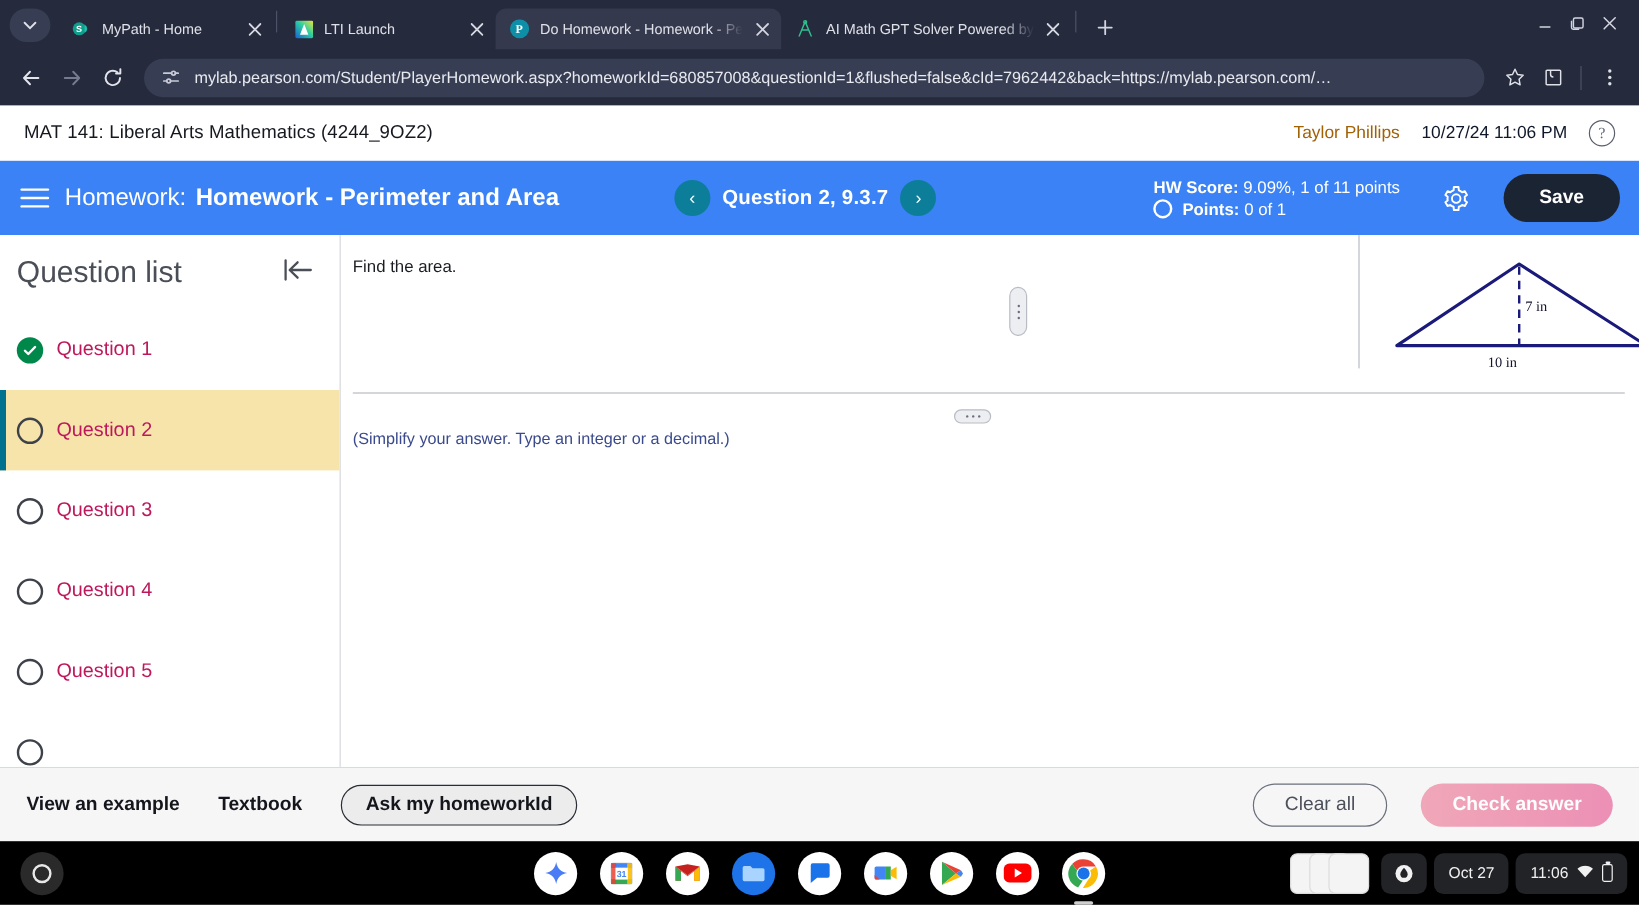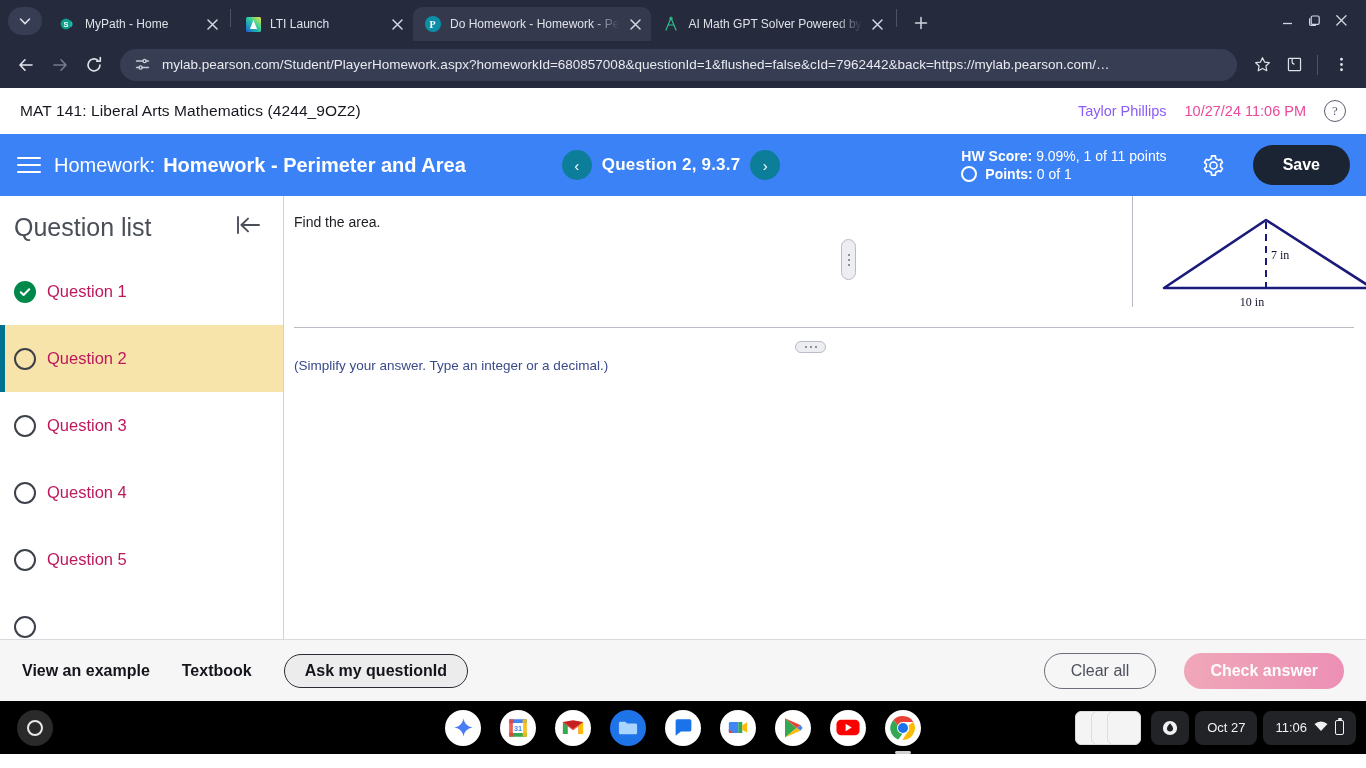--- a/index.html
+++ b/index.html
@@ -91,22 +91,22 @@
 
   
   .app-header {
     height: 46px; background: #ffffff; display: flex; align-items: center;
     padding: 0 20px; border-bottom: 1px solid #ffffff; text-align: right;
   }
   .course-title { font-size: 15.5px; color: #16181f; letter-spacing: .1px; }
   .app-header-right {
     margin-left: auto; display: flex; align-items: center; gap: 18px;
   }
-  .user-name { font-size: 14.5px; color: #8b5cf6; }
-  .date-time { font-size: 14.5px; color: #ec4899; }
+  .user-name { font-size: 14.5px; color: #a16207; }
+  .date-time { font-size: 14.5px; color: #0f172a; }
   .help-circle {
     width: 22px; height: 22px; border-radius: 50%;
     border: 1.4px solid #5a5f6e; color: #5a5f6e;
     font-size: 13px; display: flex; align-items: center;
     justify-content: center; font-family: "Liberation Serif", serif;
   }
 
   .hw-bar {
     height: 62px; background: #3b82f6; display: flex; align-items: center;
     padding: 0 16px 0 12px; color: #fff;
@@ -587,21 +587,21 @@
 </div>
 <div class="h-handle">
   <i></i>
     <i></i>
     <i></i>
 </div>
 
 <div class="footer">
   <button class="footer-link">View an example</button>
   <button class="footer-link">Textbook</button>
-  <button class="pill-btn">Ask my questionId</button>
+  <button class="pill-btn">Ask my homeworkId</button>
   <button class="clear-btn">Clear all</button>
   <button class="check-btn">Check answer</button>
 </div>
 
 <div class="shelf">
   <div class="launcher">
     <span class="launcher-ring"></span>
   </div>
 
   <div class="shelf-apps">

